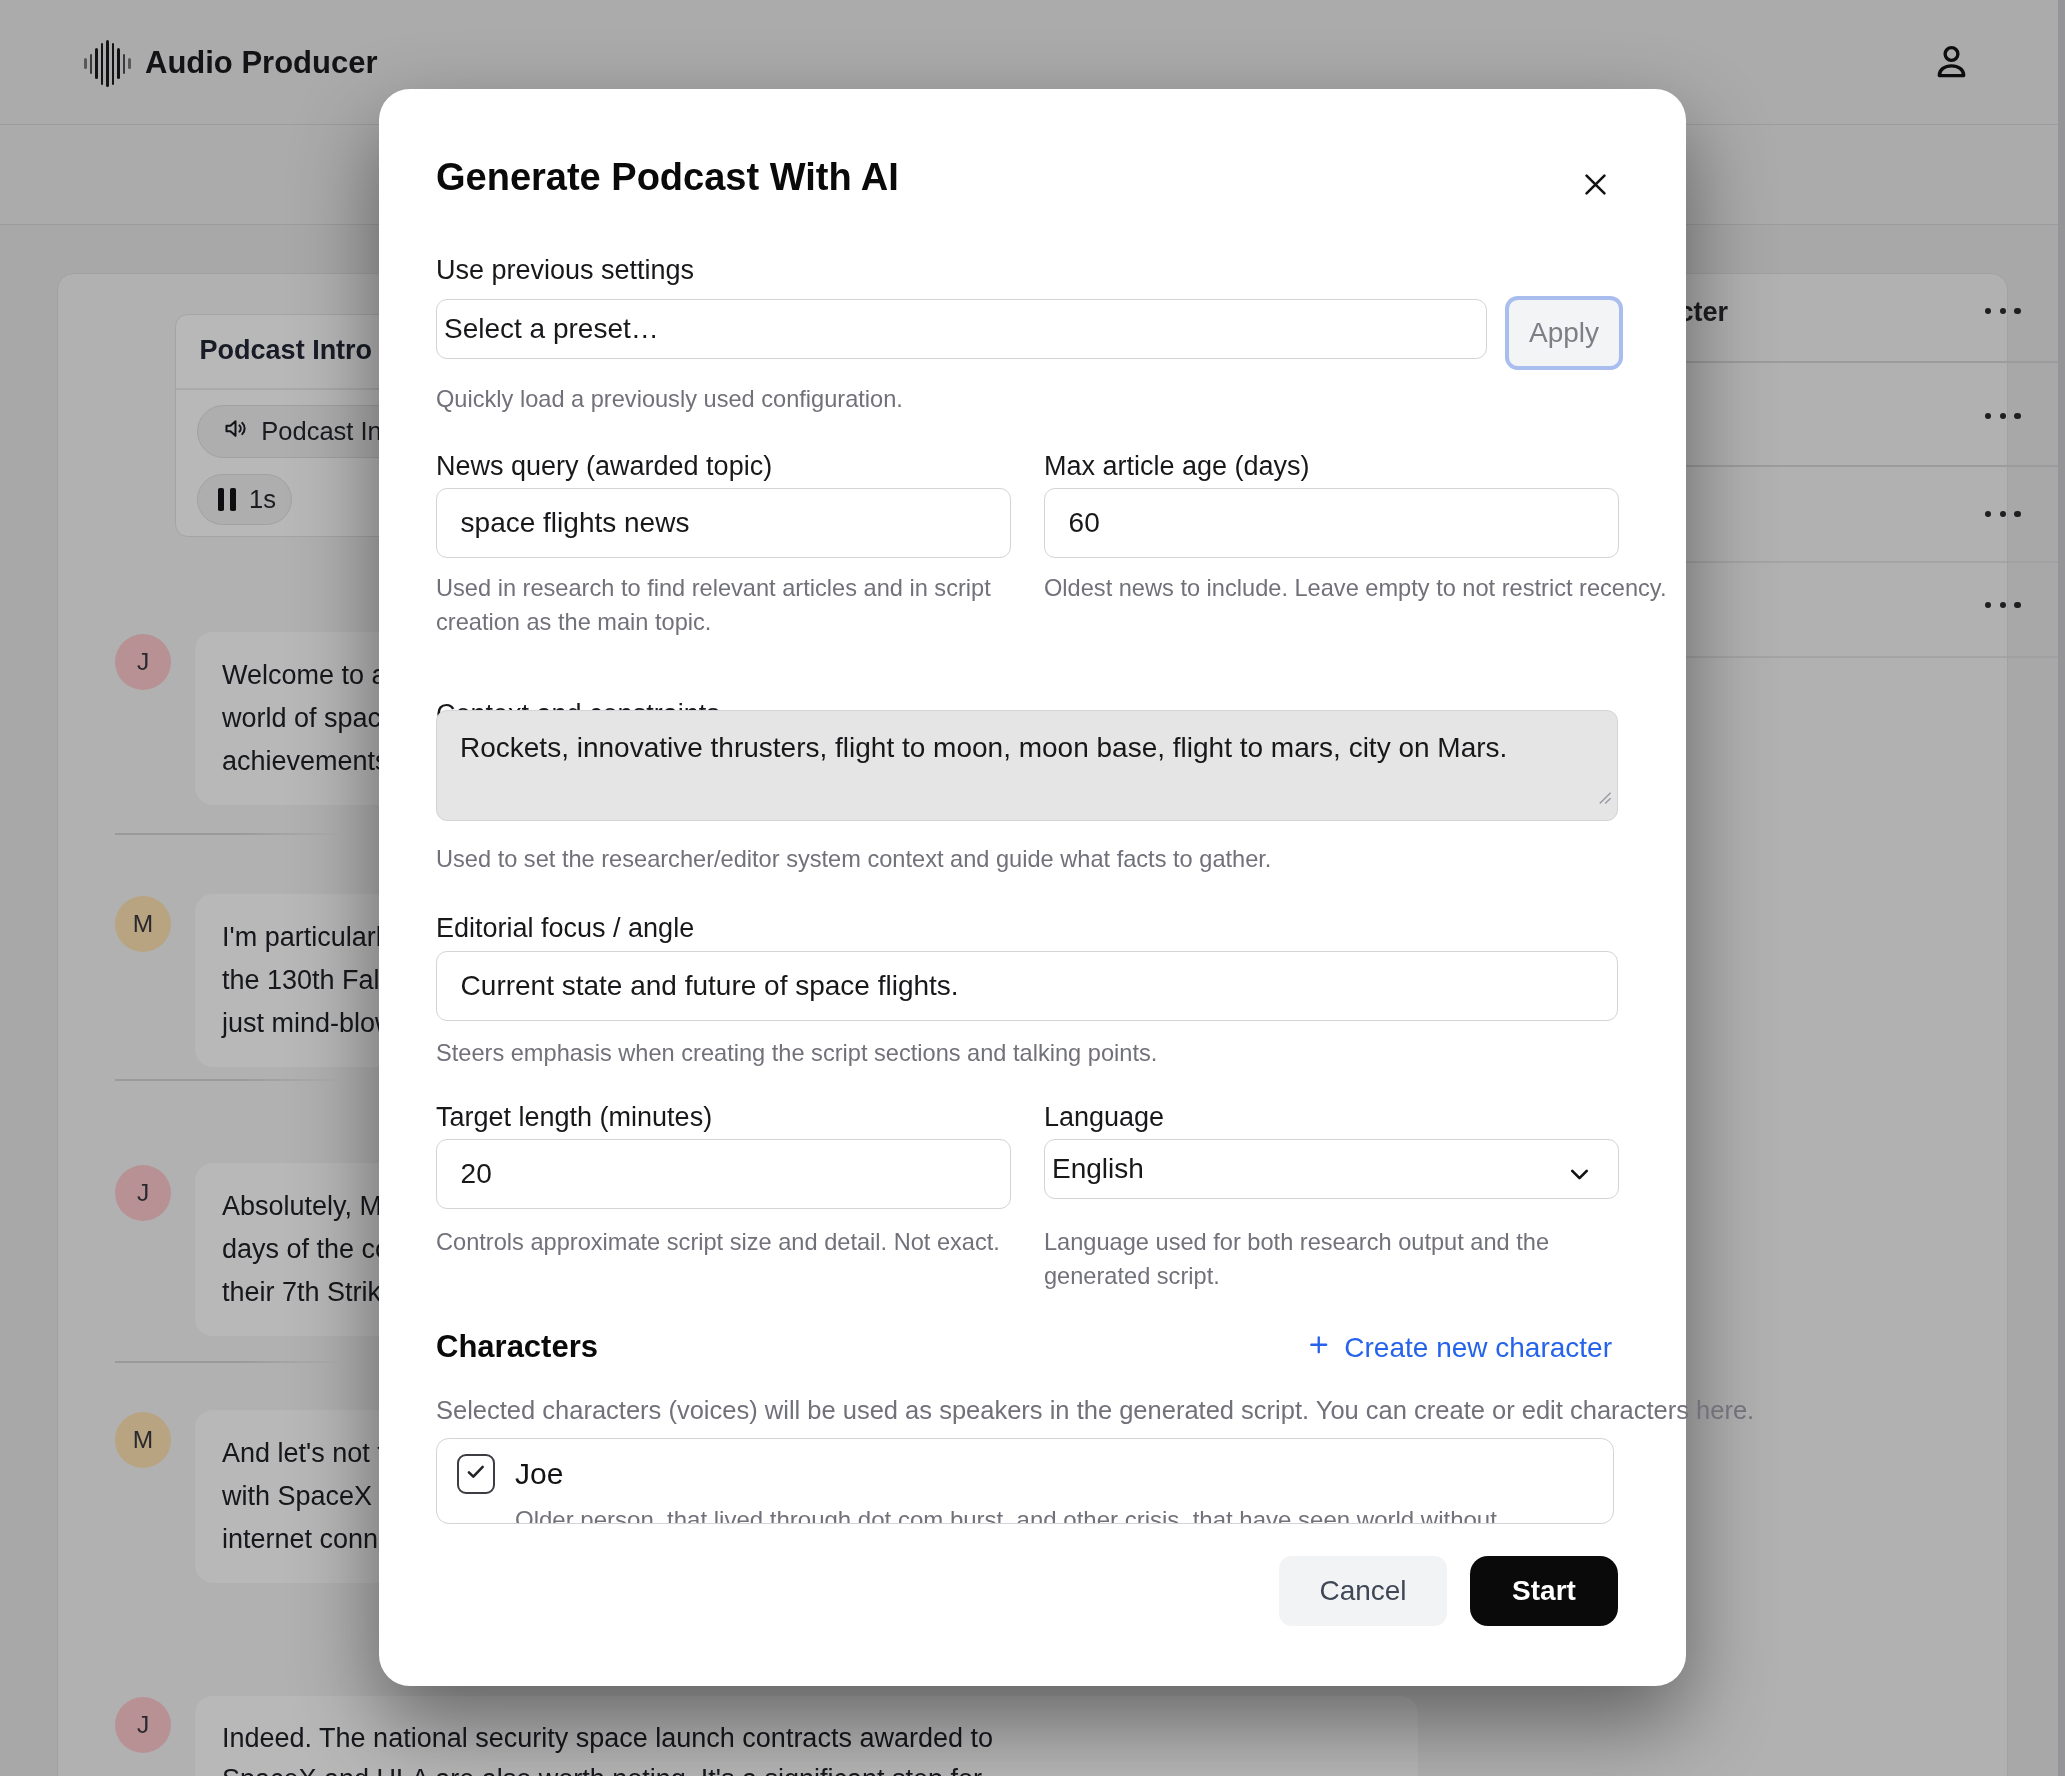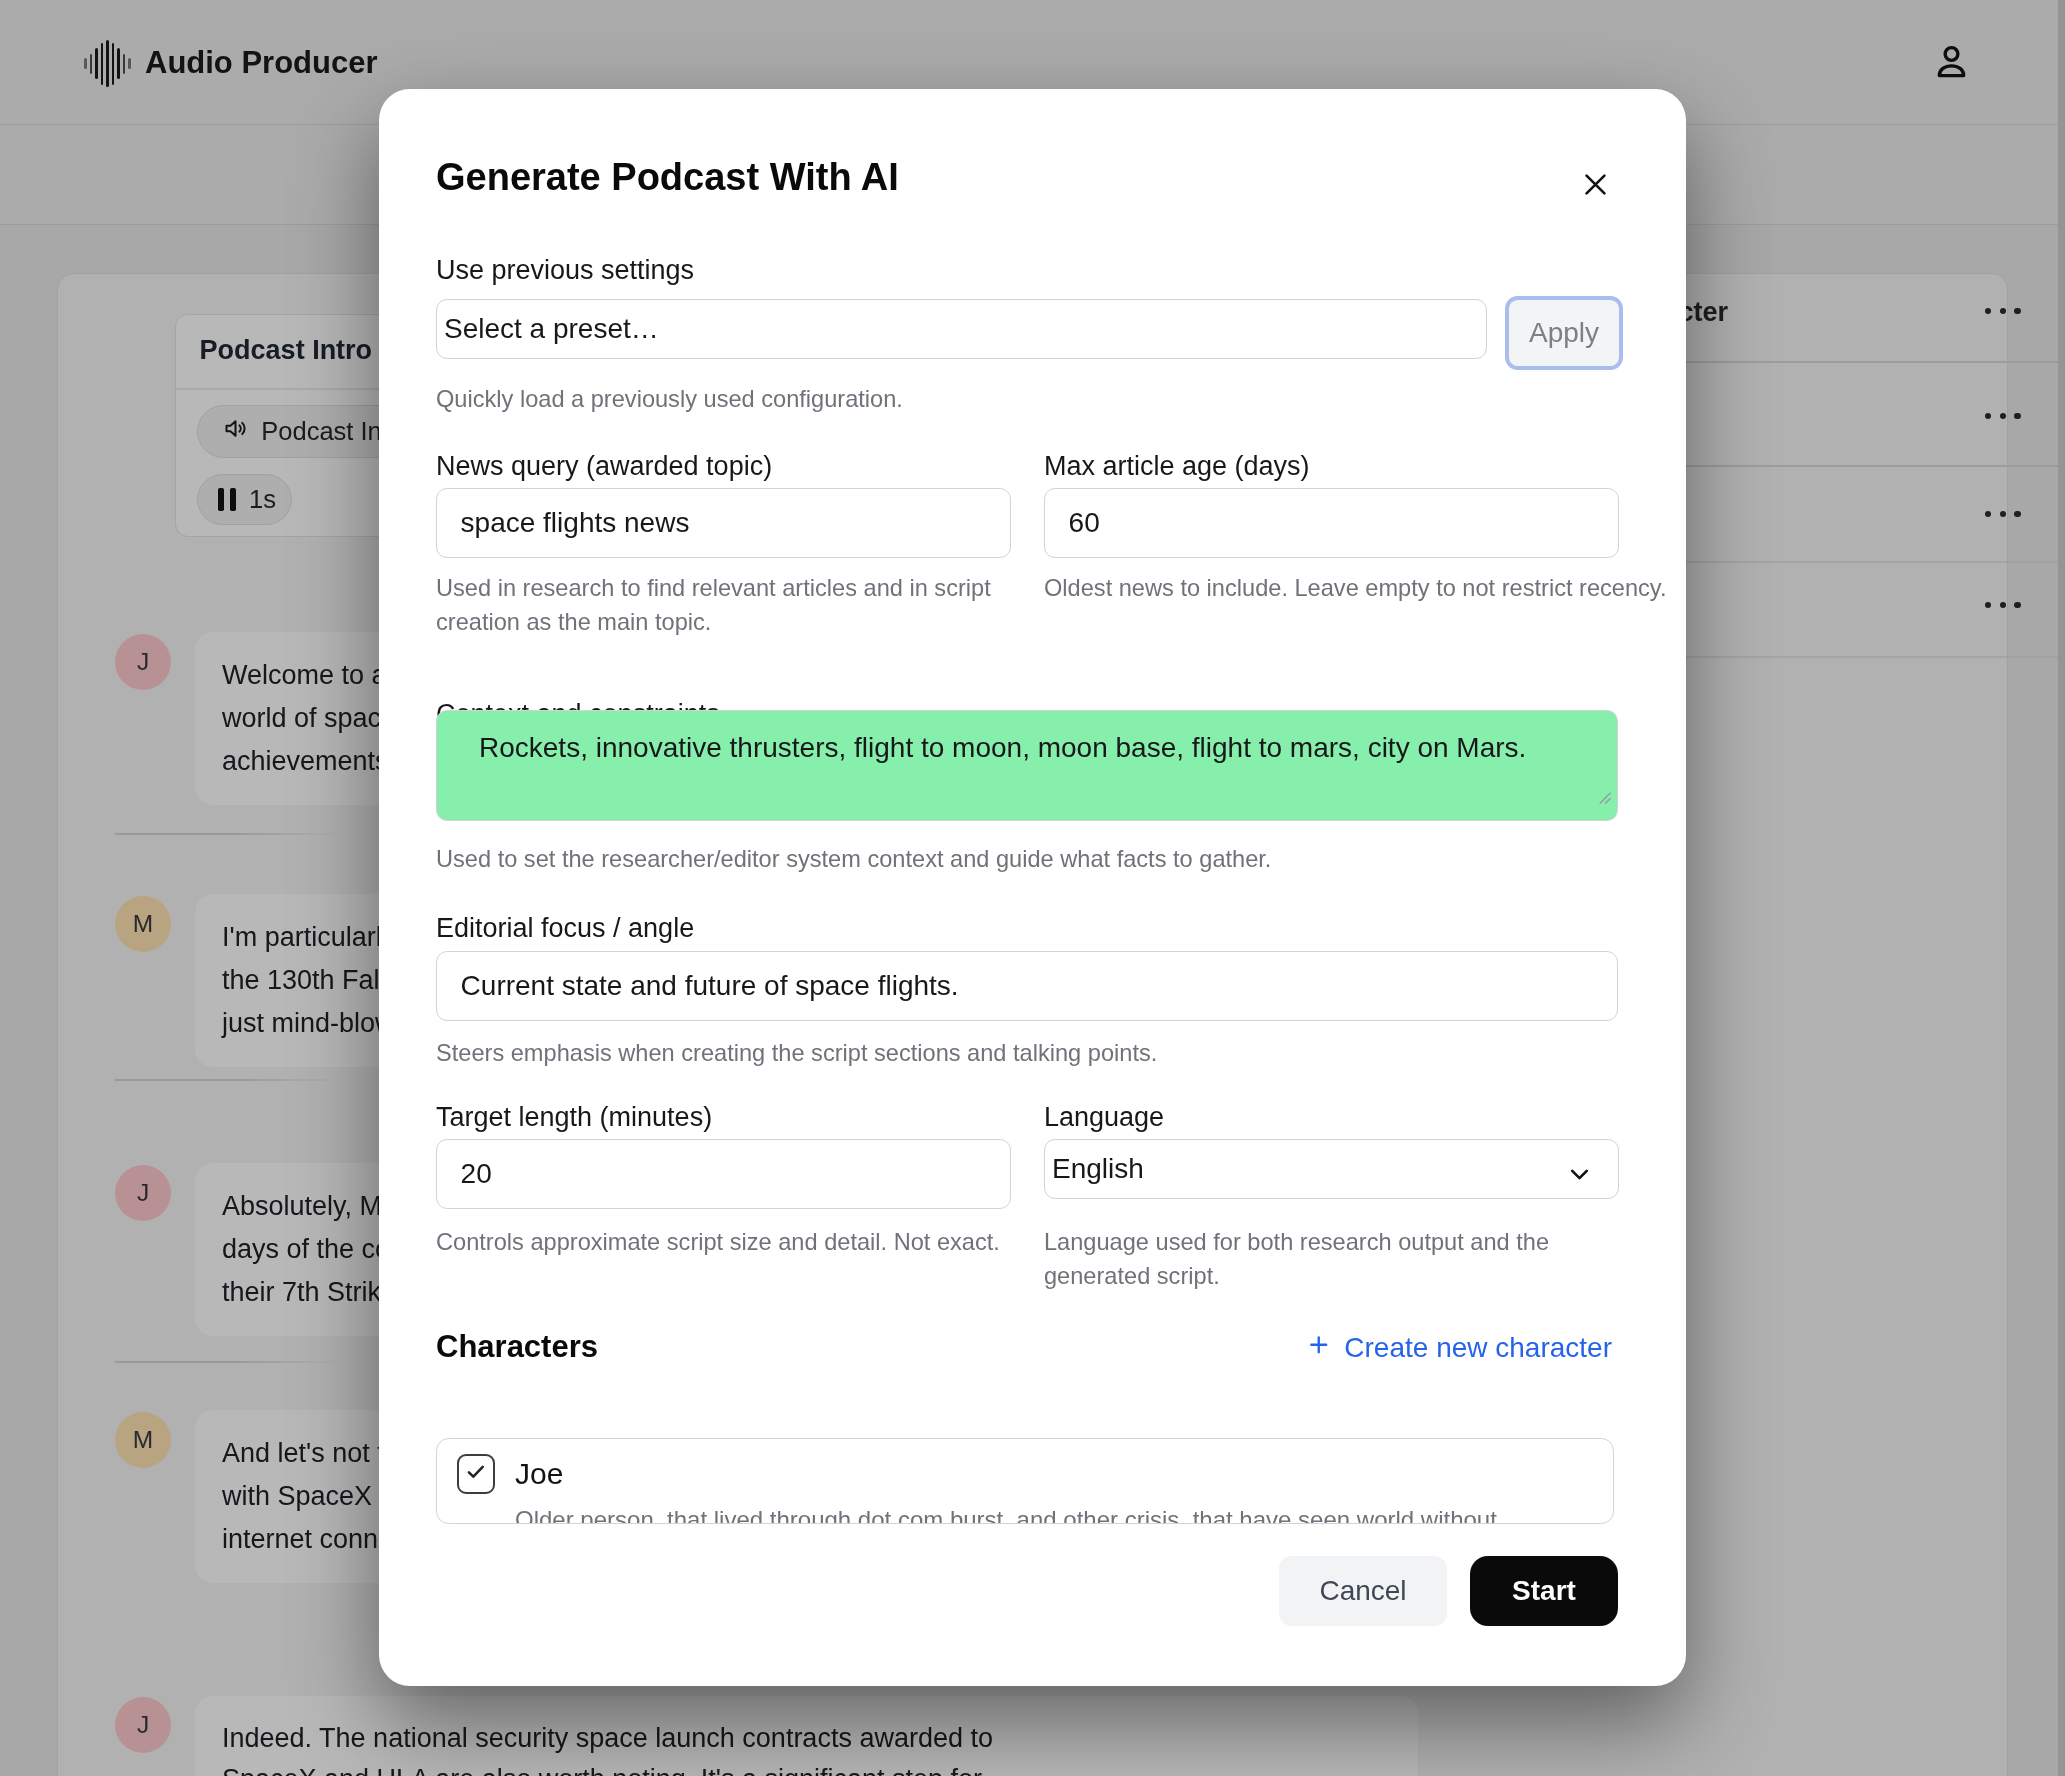--- a/index.html
+++ b/index.html
@@ -50,21 +50,21 @@
 
   
   .overlay{position:absolute;inset:0;background:rgba(0,0,0,0.28);z-index:50;}
   .modal{position:absolute;left:379px;top:89px;width:1307px;height:1597px;background:#fff;border-radius:31px;z-index:100;box-shadow:0 36px 86px rgba(0,0,0,0.45);}
   .m-title{position:absolute;left:57px;top:67px;font-size:38px;font-weight:700;color:#0a0a0b;}
   .m-close{position:absolute;left:1196px;top:77px;width:40px;height:40px;display:flex;align-items:center;justify-content:center;background:none;border:none;cursor:pointer;}
   .m-label{position:absolute;font-size:27px;color:#18181b;}
   .m-help{position:absolute;font-size:23.6px;line-height:34px;color:#71717a;}
   .m-input{position:absolute;height:70px;border:1.8px solid #d4d4d8;border-radius:11px;background:#fff;font-size:28px;color:#18181b;padding:0 23.6px;outline:none;}
   .m-select{position:absolute;height:60px;border:1.8px solid #d4d4d8;border-radius:11px;background:#fff;font-size:28px;color:#18181b;display:flex;align-items:center;padding:0 7px;cursor:pointer;}
-  .m-textarea{position:absolute;border:1.8px solid #d4d4d8;border-radius:11px;background:#86efac;font-size:28px;color:#18181b;padding:18px 42px;line-height:38px;}
+  .m-textarea{position:absolute;border:1.8px solid #d4d4d8;border-radius:11px;background:#e5e5e5;font-size:28px;color:#18181b;padding:18px 23px;line-height:38px;}
   .resize-h{position:absolute;right:5.5px;bottom:5.5px;}
   .apply-btn{position:absolute;left:1126px;top:207px;width:118px;height:74px;background:#f3f4f6;border:4.5px solid #a9bdef;border-radius:12.7px;font-size:28px;color:#7d7f87;cursor:pointer;}
   .blue-link{position:absolute;display:flex;align-items:center;gap:12.7px;font-size:28px;color:#2563eb;background:none;border:none;cursor:pointer;}
   .char-card{position:absolute;left:57px;top:1349px;width:1178px;height:86px;border:1.8px solid #d4d4d8;border-radius:12.7px;overflow:hidden;background:#fff;}
   .checkbox{position:absolute;left:20px;top:14.5px;width:38px;height:40px;border:2.7px solid #3c3c42;border-radius:9px;background:#fff;display:flex;align-items:center;justify-content:center;cursor:pointer;}
   .char-name{position:absolute;left:78px;top:18px;font-size:30px;font-weight:500;color:#131316;}
   .char-desc{position:absolute;left:78px;top:67px;font-size:24px;color:#71717a;white-space:nowrap;}
   .btn{position:absolute;top:1467px;height:70px;border:none;border-radius:12.7px;font-size:28px;cursor:pointer;}
   .cancel-btn{left:900px;width:168px;background:#f2f3f5;color:#3f4756;font-weight:500;}
   .start-btn{left:1091px;width:148px;background:#0a0a0b;color:#ffffff;font-weight:600;border-radius:18px;}
@@ -283,20 +283,21 @@
 
     <div class="m-label" style="left:57px;top:1240px;font-size:31px;font-weight:700;color:#0a0a0b;">Characters</div>
     <button class="blue-link" style="top:1242px;right:68px;">
       <span>
         <svg width="25.5" height="25.5" viewBox="0 0 24 24" fill="none" stroke="#2563eb" stroke-width="2.2" stroke-linecap="round">
             <path d="M12 5v14M5 12h14"></path>
           </svg>
       </span>
       <span>Create new character</span>
     </button>
+    <div class="m-help nowrap" style="left:57px;top:1304px;font-size:25.5px;">Selected characters (voices) will be used as speakers in the generated script. You can create or edit characters here.</div>
 
     <div class="char-card">
       <span class="checkbox">
         <span>
           <svg width="23.6" height="23.6" viewBox="0 0 24 24" fill="none" stroke="#232327" stroke-width="2.6" stroke-linecap="round" stroke-linejoin="round">
               <path d="M5 12.5l4.5 4.5L19 7"></path>
             </svg>
         </span>
       </span>
       <div class="char-name">Joe</div>

